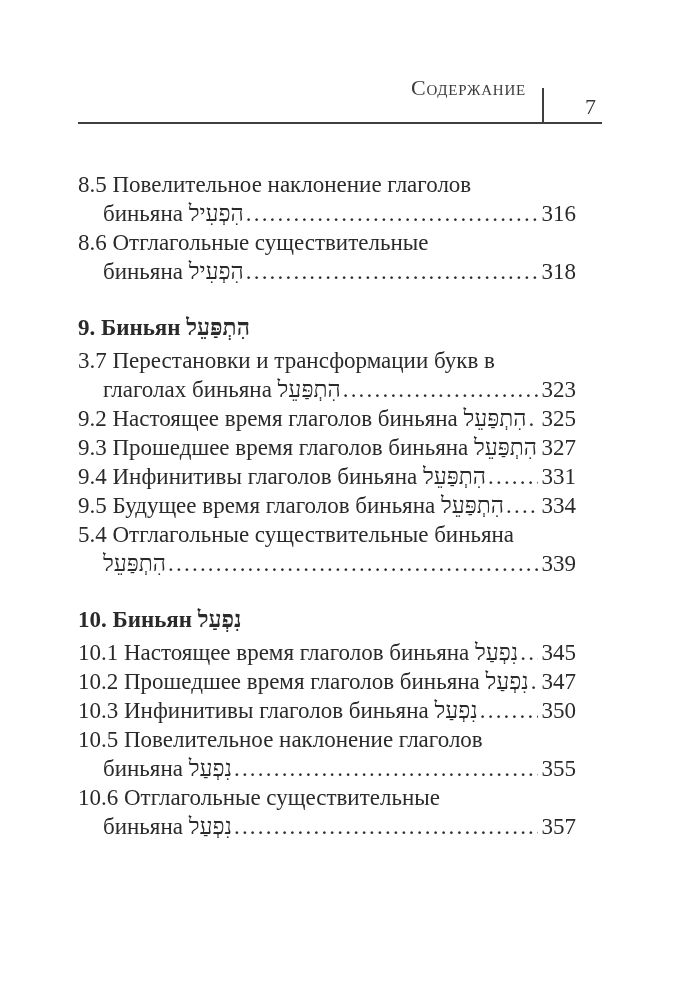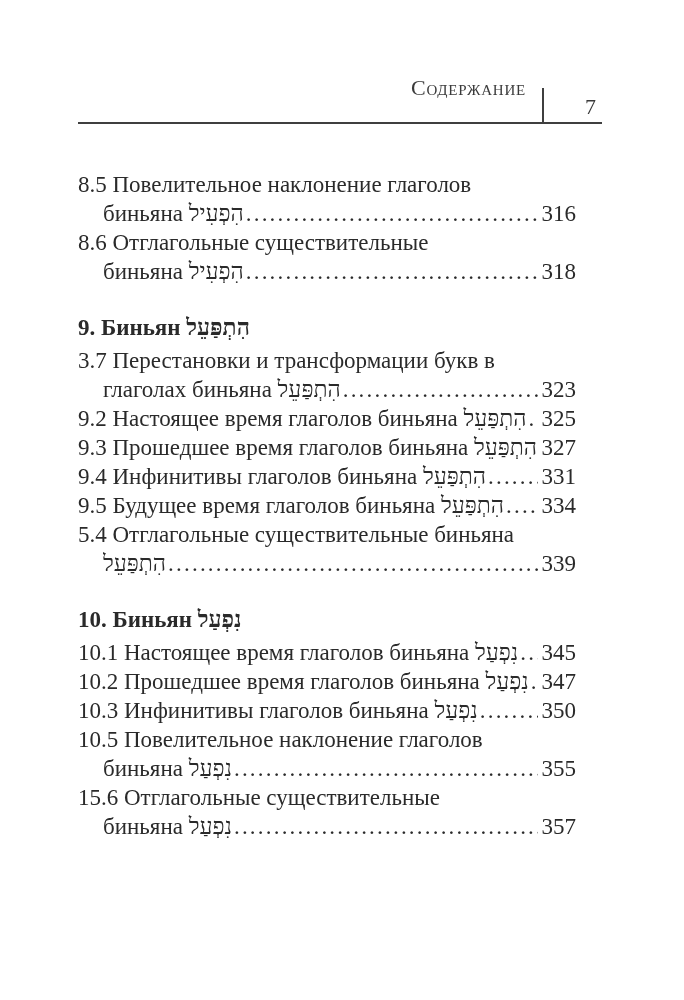--- a/index.html
+++ b/index.html
@@ -208,21 +208,21 @@
       <div class="entry two-line">
         <div class="l1">10.5 Повелительное наклонение глаголов</div>
         <div class="row indent">
           <span class="txt">биньяна נִפְעַל</span>
           <span class="leader"></span>
           <span class="pg">355</span>
         </div>
       </div>
 
       <div class="entry two-line">
-        <div class="l1">15.6 Отглагольные существительные</div>
+        <div class="l1">10.6 Отглагольные существительные</div>
         <div class="row indent">
           <span class="txt">биньяна נִפְעַל</span>
           <span class="leader"></span>
           <span class="pg">357</span>
         </div>
       </div>
     </div>
 
   </div>
 </div>

